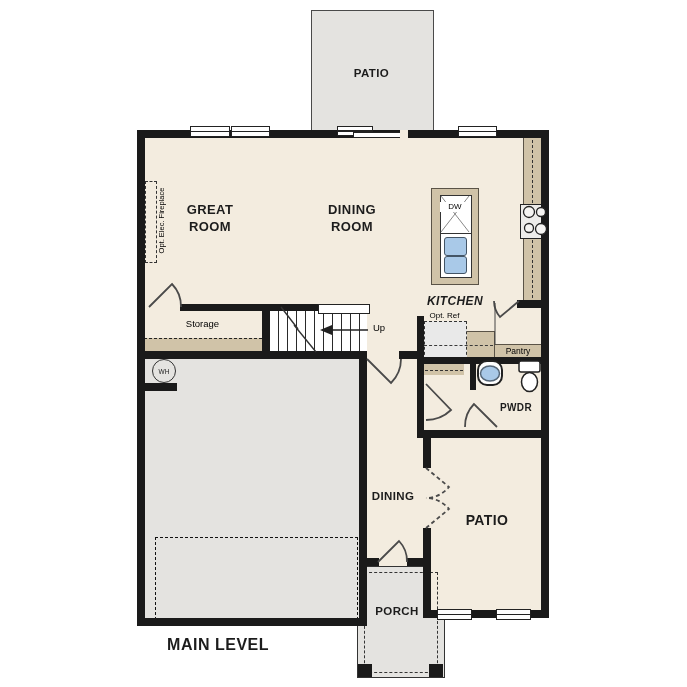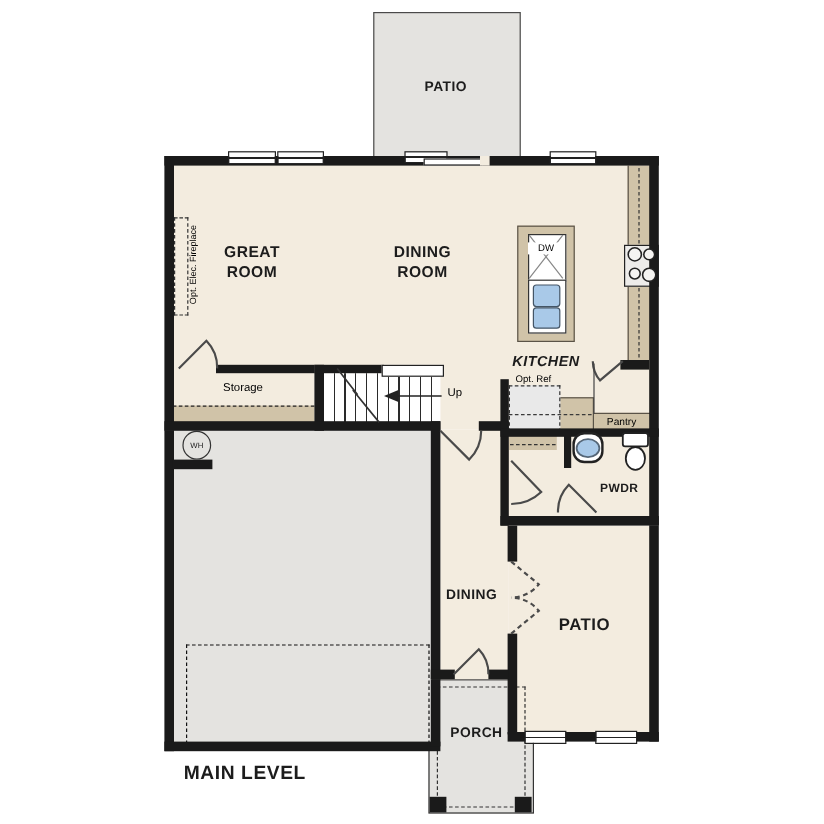--- a/index.html
+++ b/index.html
@@ -125,18 +125,18 @@
   <div class="lbl" style="left:172px;top:202px;width:76px;font-size:13px;">GREAT ROOM</div>
   <div class="lbl" style="left:314px;top:202px;width:76px;font-size:13px;">DINING ROOM</div>
   <div class="lbl" style="left:410px;top:294px;width:90px;font-size:12px;font-style:italic;">KITCHEN</div>
   <div class="lbl-sm" style="left:495px;top:346px;width:46px;font-size:8.5px;">Pantry</div>
   <div class="lbl-sm" style="left:150px;top:318px;width:105px;font-size:9.5px;">Storage</div>
   <div class="lbl-sm" style="left:369px;top:322px;width:20px;font-size:9.5px;">Up</div>
   <div class="lbl" style="left:363px;top:489px;width:60px;font-size:11.5px;">DINING</div>
   <div class="lbl" style="left:494px;top:401px;width:44px;font-size:10px;">PWDR</div>
   <div class="lbl" style="left:452px;top:511px;width:70px;font-size:14px;">PATIO</div>
   <div class="lbl" style="left:367px;top:604px;width:60px;font-size:11.5px;">PORCH</div>
-  <div class="lbl" style="left:139px;top:635px;width:130px;font-size:16px;text-align:center;letter-spacing:.5px;">MAIN LEVEL</div>
+  <div class="lbl" style="left:139px;top:635px;width:130px;font-size:16px;text-align:right;letter-spacing:.5px;">MAIN LEVEL</div>
   <div class="lbl-sm" style="left:440px;top:202px;width:30px;font-size:8px;background:#fff;">DW</div>
   <div class="lbl-sm" style="left:429px;top:310px;width:31px;font-size:8px;line-height:1.5;">Opt. Ref</div>
   <div class="lbl-sm" style="left:108px;top:214px;width:110px;height:13px;font-size:7.5px;transform:rotate(-90deg);">Opt. Elec. Fireplace</div>
 
 </div>
 
 </body></html>

